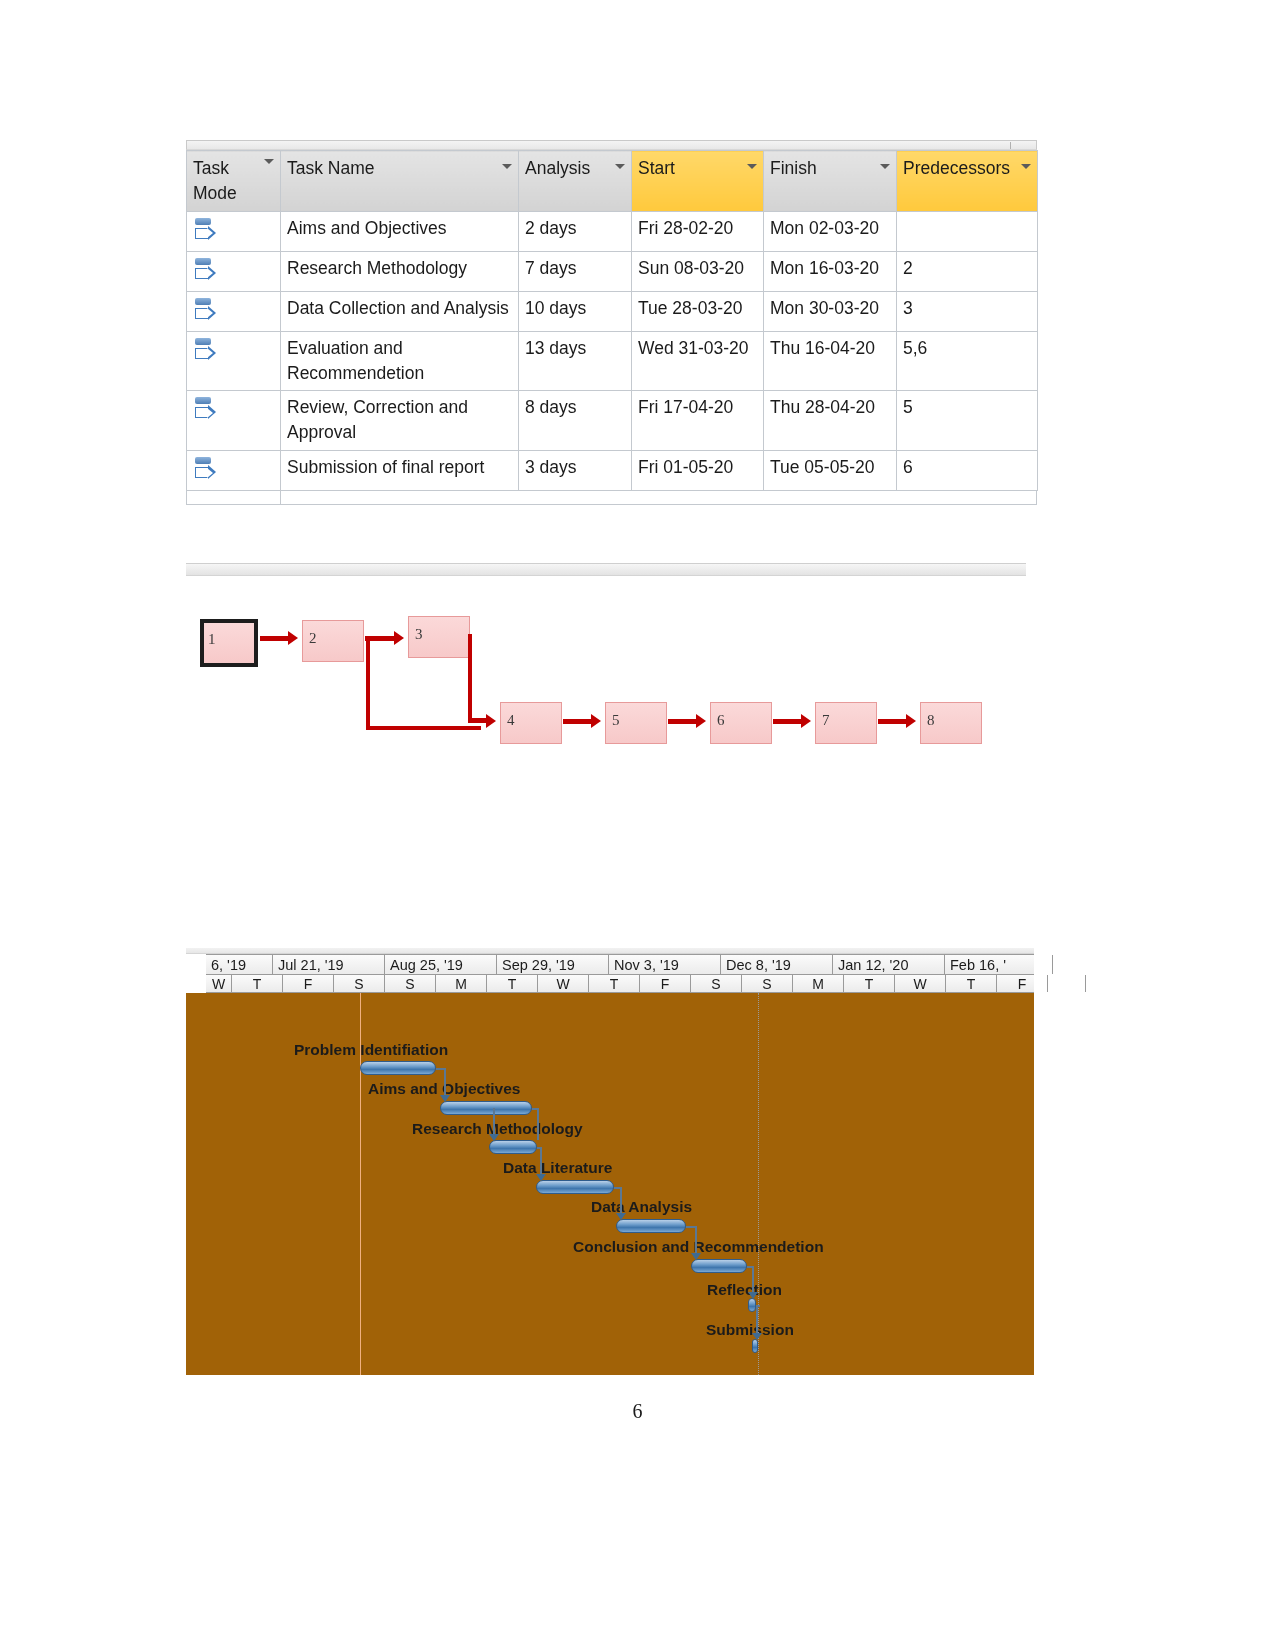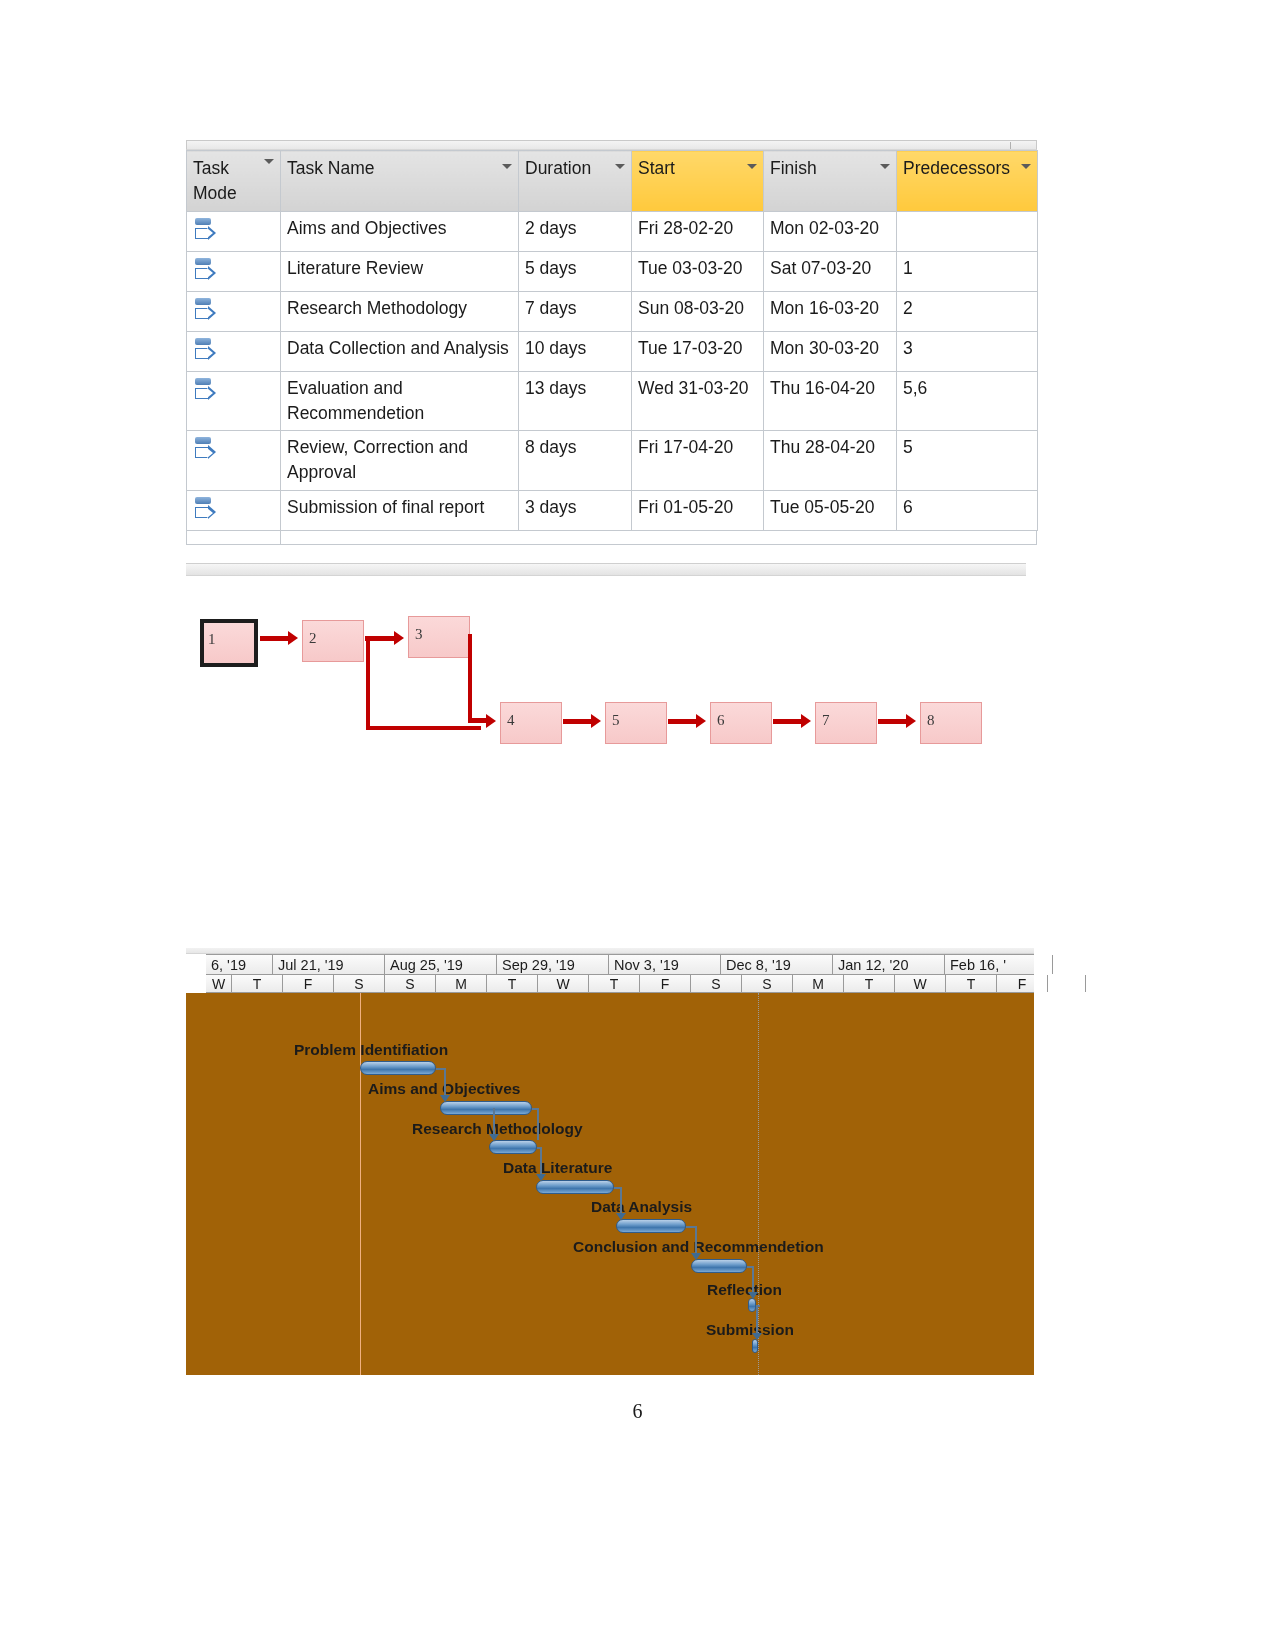--- a/index.html
+++ b/index.html
@@ -240,21 +240,21 @@
           </div>
         </th>
         <th>
           <div class="th-inner">
             <span class="th-label">Task Name</span>
             <span class="filter-arrow"></span>
           </div>
         </th>
         <th>
           <div class="th-inner">
-            <span class="th-label">Duration</span>
+            <span class="th-label">Analysis</span>
             <span class="filter-arrow"></span>
           </div>
         </th>
         <th class="hl">
           <div class="th-inner">
             <span class="th-label">Start</span>
             <span class="filter-arrow"></span>
           </div>
         </th>
         <th>
@@ -285,49 +285,36 @@
           <td class="">Mon 02-03-20</td>
           <td class=""></td>
         </tr>
         <tr>
           <td class="c-mode-cell">
             <span class="mode-icon">
               <span class="bar"></span>
               <span class="arr"></span>
             </span>
           </td>
-          <td class="tname">Literature Review</td>
-          <td class="">5 days</td>
-          <td class="">Tue 03-03-20</td>
-          <td class="">Sat 07-03-20</td>
-          <td class="">1</td>
-        </tr>
-        <tr>
-          <td class="c-mode-cell">
-            <span class="mode-icon">
-              <span class="bar"></span>
-              <span class="arr"></span>
-            </span>
-          </td>
           <td class="tname">Research Methodology</td>
           <td class="">7 days</td>
           <td class="">Sun 08-03-20</td>
           <td class="">Mon 16-03-20</td>
           <td class="">2</td>
         </tr>
         <tr>
           <td class="c-mode-cell">
             <span class="mode-icon">
               <span class="bar"></span>
               <span class="arr"></span>
             </span>
           </td>
           <td class="tname">Data Collection and Analysis</td>
           <td class="">10 days</td>
-          <td class="">Tue 17-03-20</td>
+          <td class="">Tue 28-03-20</td>
           <td class="">Mon 30-03-20</td>
           <td class="">3</td>
         </tr>
         <tr>
           <td class="c-mode-cell">
             <span class="mode-icon">
               <span class="bar"></span>
               <span class="arr"></span>
             </span>
           </td>

